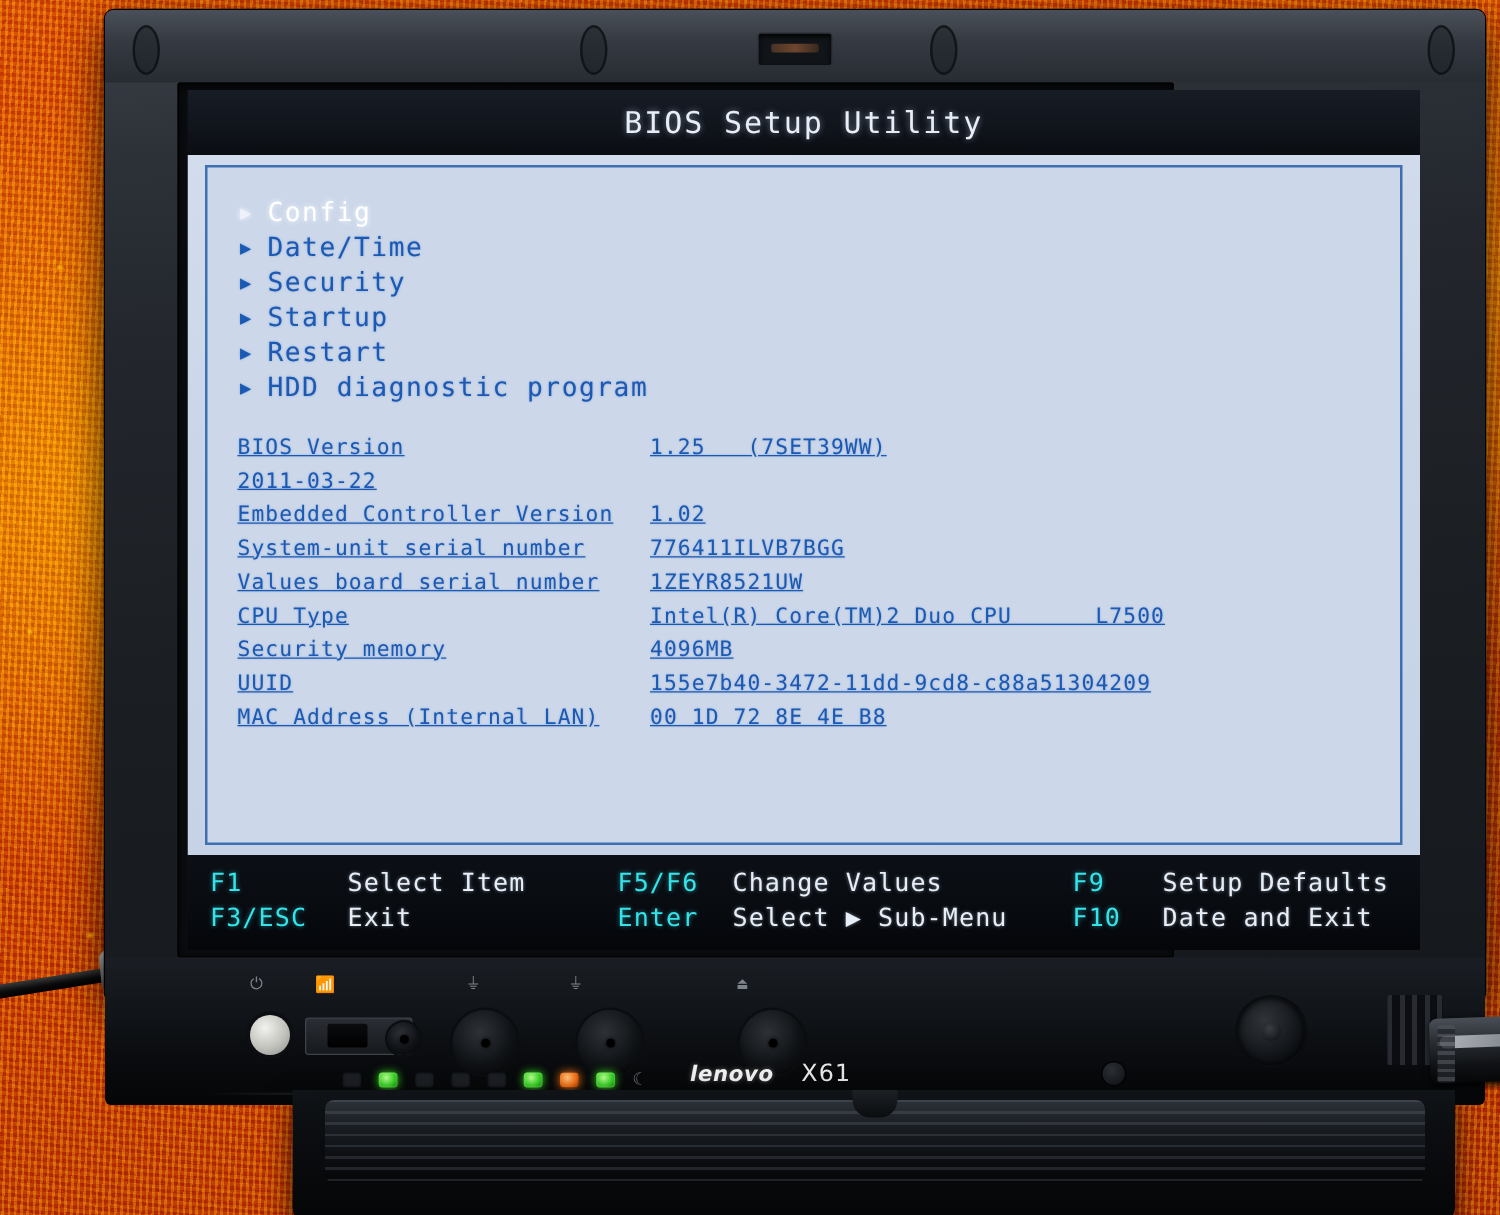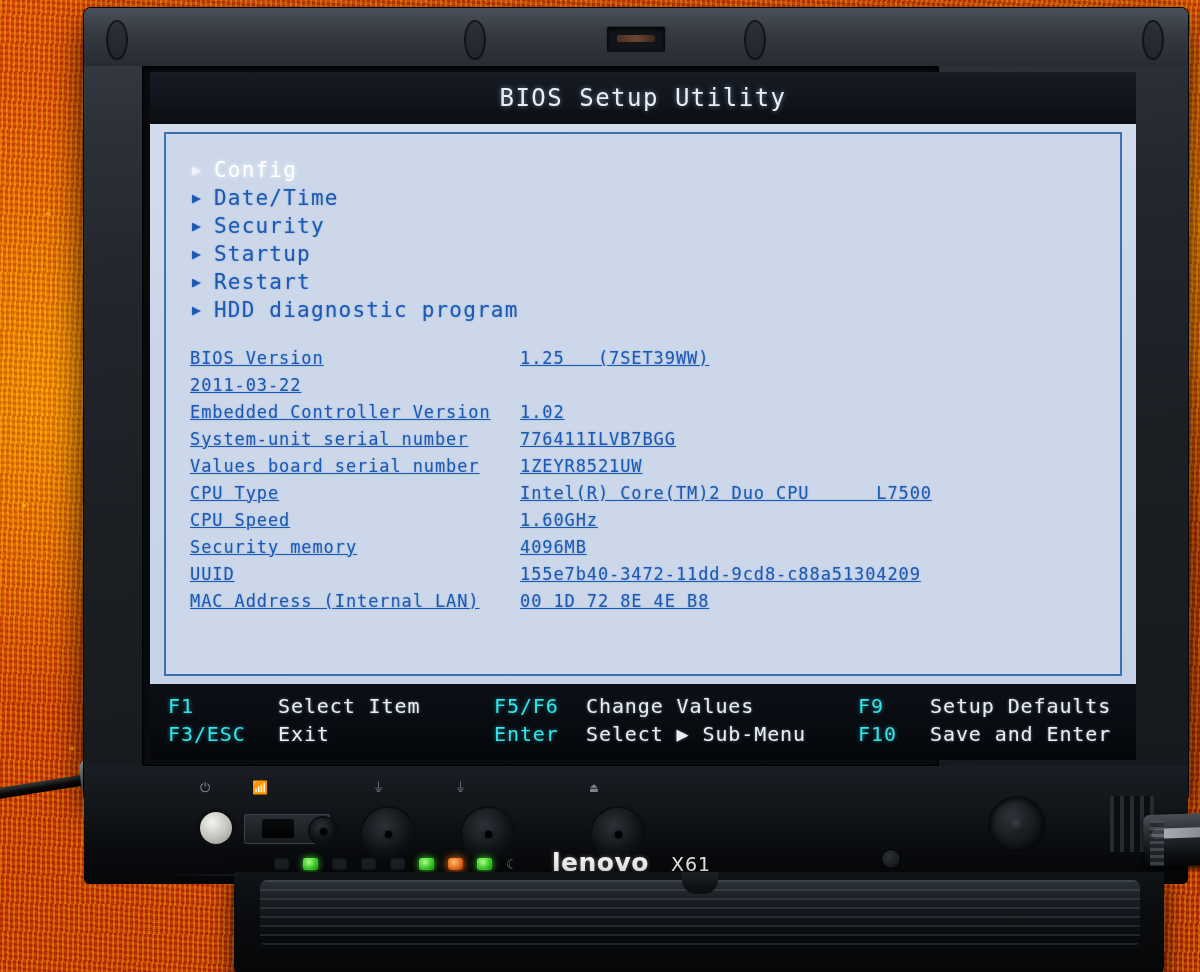--- a/index.html
+++ b/index.html
@@ -211,21 +211,21 @@
                    box-shadow:0 0 7px #39e020, 0 0 2px #9dff7a inset; }
   .led.on-orange { background:radial-gradient(circle at 40% 35%,#ffc27a,#ef6b12 60%,#8a3303);
                    box-shadow:0 0 8px #ff7b18; }
   .led.off       { background:#22262b; box-shadow:inset 0 0 2px #000; opacity:.75; }
   .led.moon      { background:none; color:#6b7078; font-size:14px; line-height:12px;
                    box-shadow:none; width:auto; }
 
   #brand { position:absolute; left:468px; top:840px; display:flex; align-items:baseline; gap:22px; }
   #brand .lenovo {
     color:#f0f0f0; font-family:"DejaVu Sans", sans-serif; font-weight:bold;
-    font-size:25px; letter-spacing:.5px;
+    font-style:italic; font-size:17px; letter-spacing:.5px;
     text-shadow:0 0 4px rgba(255,255,255,.35);
   }
   #brand .model {
     color:#e6e6e6; font-family:"DejaVu Sans", sans-serif; font-size:19px; letter-spacing:1px;
   }
   .tinynub {
     position:absolute; left:798px; top:842px; width:18px; height:18px; border-radius:50%;
     background:radial-gradient(circle at 40% 34%,#2c3036,#0d0f12); box-shadow:0 0 0 1px #000;
   }
   .hdrhandle {
@@ -348,24 +348,20 @@
                 <span class="info-label">System-unit serial number</span>
                 <span class="info-value">776411ILVB7BGG</span>
               </div>
               <div class="info-row">
                 <span class="info-label">Values board serial number</span>
                 <span class="info-value">1ZEYR8521UW</span>
               </div>
               <div class="info-row">
                 <span class="info-label">CPU Type</span>
                 <span class="info-value">Intel(R) Core(TM)2 Duo CPU      L7500</span>
-              </div>
-              <div class="info-row">
-                <span class="info-label">CPU Speed</span>
-                <span class="info-value">1.60GHz</span>
               </div>
               <div class="info-row">
                 <span class="info-label">Security memory</span>
                 <span class="info-value">4096MB</span>
               </div>
               <div class="info-row">
                 <span class="info-label">UUID</span>
                 <span class="info-value">155e7b40-3472-11dd-9cd8-c88a51304209</span>
               </div>
               <div class="info-row">
@@ -385,21 +381,21 @@
             <span class="fl c4">Change Values</span>
             <span class="fk c5">F9</span>
             <span class="fl c6">Setup Defaults</span>
           </div>
           <div class="foot-row">
             <span class="fk c1">F3/ESC</span>
             <span class="fl c2">Exit</span>
             <span class="fk c3">Enter</span>
             <span class="fl c4">Select ▶ Sub-Menu</span>
             <span class="fk c5">F10</span>
-            <span class="fl c6">Save and Enter</span>
+            <span class="fl c6">Date and Exit</span>
           </div>
         </div>
 
       </div>
     </div>
 
     <div id="portstrip">
       <div class="psicon" style="left:116px; top:14px;">⏻</div>
       <div class="psicon" style="left:168px; top:14px;">📶</div>
       <div class="psicon" style="left:290px; top:14px;">⏚</div>

